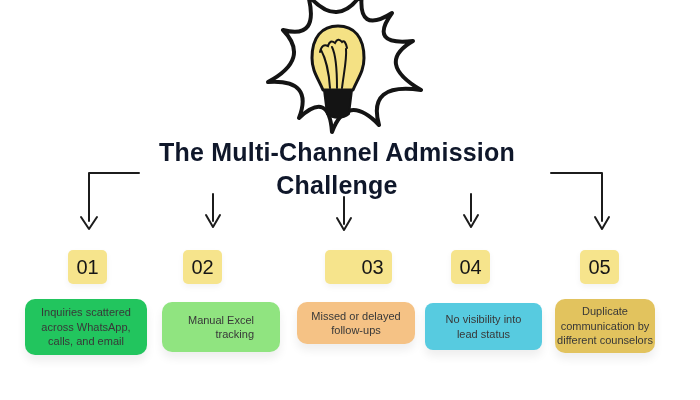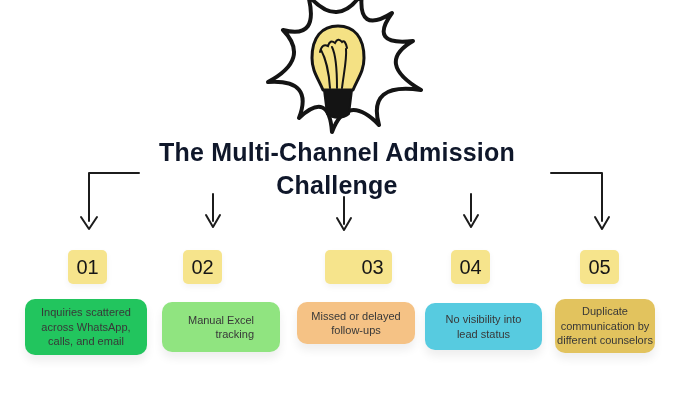--- a/index.html
+++ b/index.html
@@ -105,21 +105,21 @@
 calls, and email</span>
   </div>
   <div class="box box-2" style="background: rgb(144, 228, 128); text-align: right;">
     <span>Manual Excel
 tracking</span>
   </div>
   <div class="box box-3" style="background: rgb(245, 194, 133);">
     <span>Missed or delayed
 follow-ups</span>
   </div>
-  <div class="box box-4" style="background: rgb(87, 203, 224);">
+  <div class="box box-4" style="background: rgb(87, 203, 224); border-radius: 8px;">
     <span>No visibility into
 lead status</span>
   </div>
   <div class="box box-5" style="background: rgb(226, 195, 94);">
     <span>Duplicate
 communication by
 different counselors</span>
   </div>
 
 </div>

